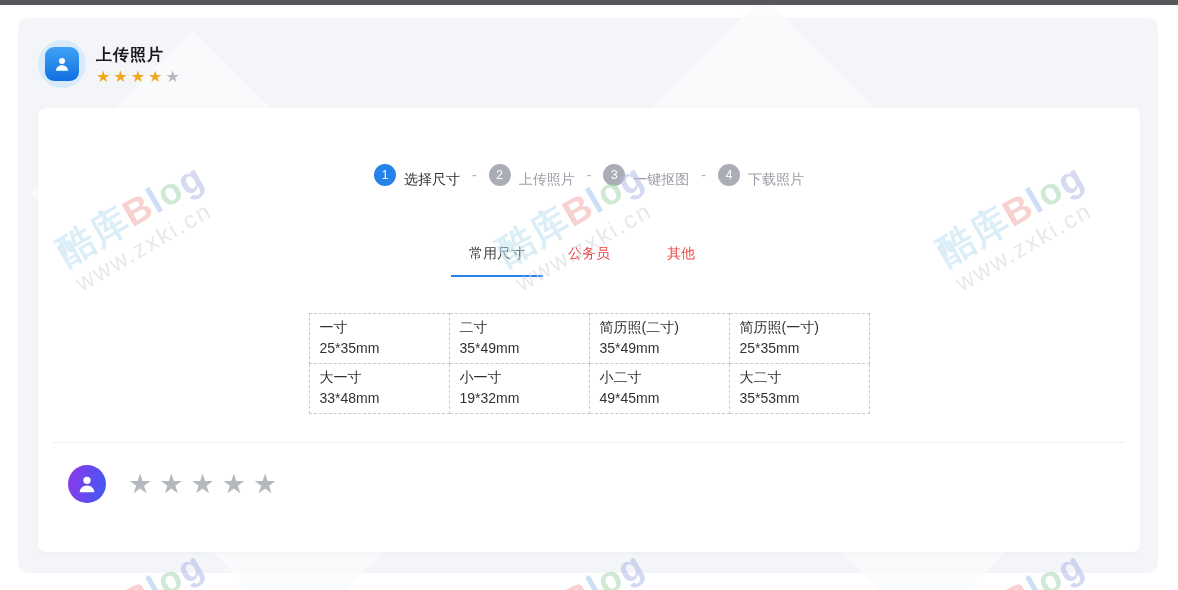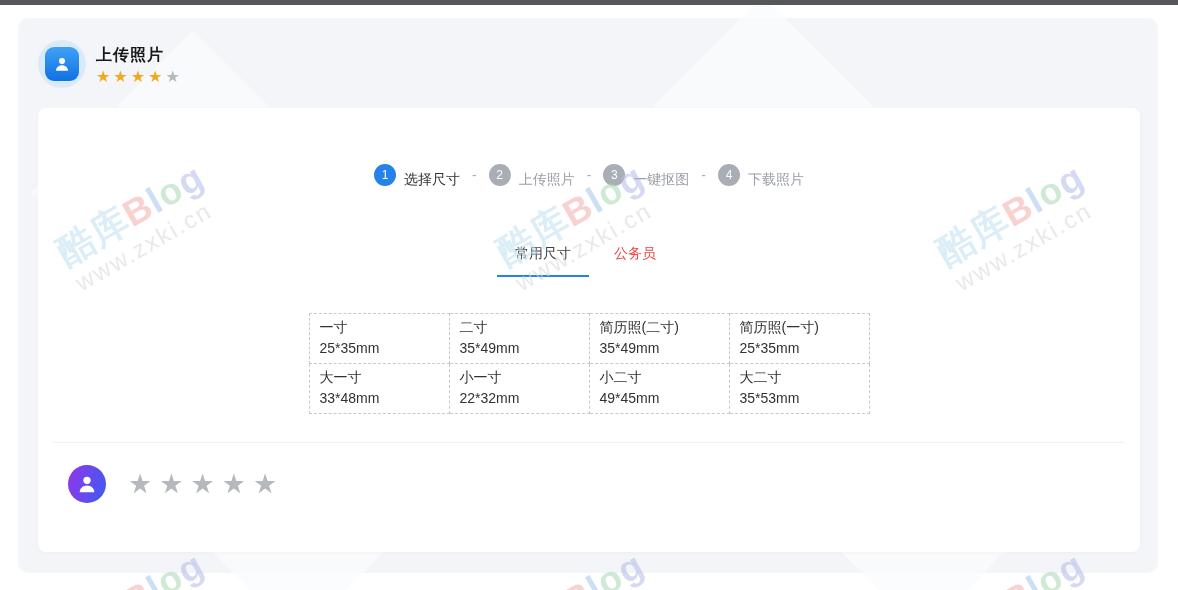--- a/index.html
+++ b/index.html
@@ -123,20 +123,21 @@
       <span class="step-sep">-</span>
       <div class="step">
         <div class="step-circle">4</div>
         <div class="step-label">下载照片</div>
       </div>
     </div>
 
     <div class="tabs">
       <div class="tab active">常用尺寸</div>
       <div class="tab">公务员</div>
+      <div class="tab">其他</div>
     </div>
 
     <table class="size-table">
       <tbody>
           <tr>
         <td>
           <div>一寸</div>
               <div>25*35mm</div>
         </td>
         <td>
@@ -152,21 +153,21 @@
               <div>25*35mm</div>
         </td>
       </tr>
       <tr>
         <td>
           <div>大一寸</div>
               <div>33*48mm</div>
         </td>
         <td>
           <div>小一寸</div>
-              <div>22*32mm</div>
+              <div>19*32mm</div>
         </td>
         <td>
           <div>小二寸</div>
               <div>49*45mm</div>
         </td>
         <td>
           <div>大二寸</div>
               <div>35*53mm</div>
         </td>
       </tr>

